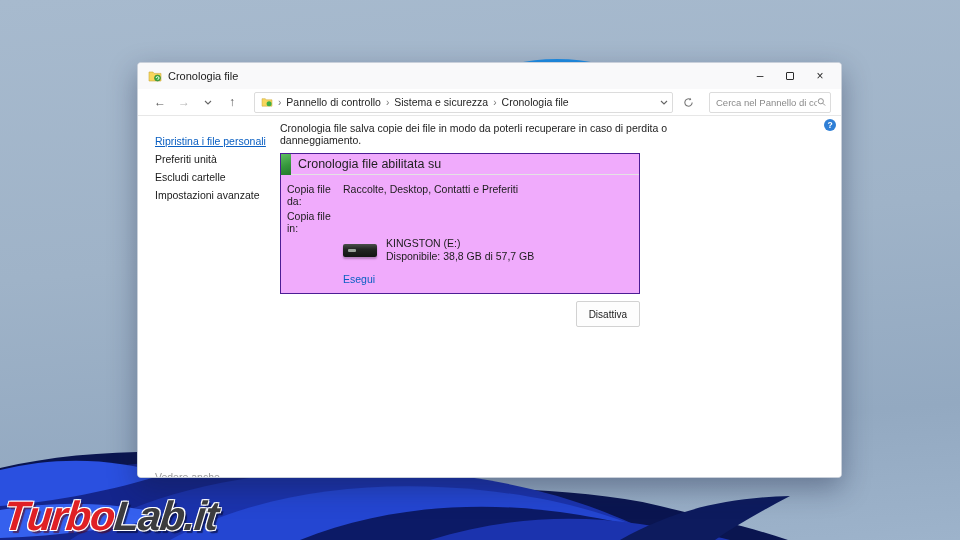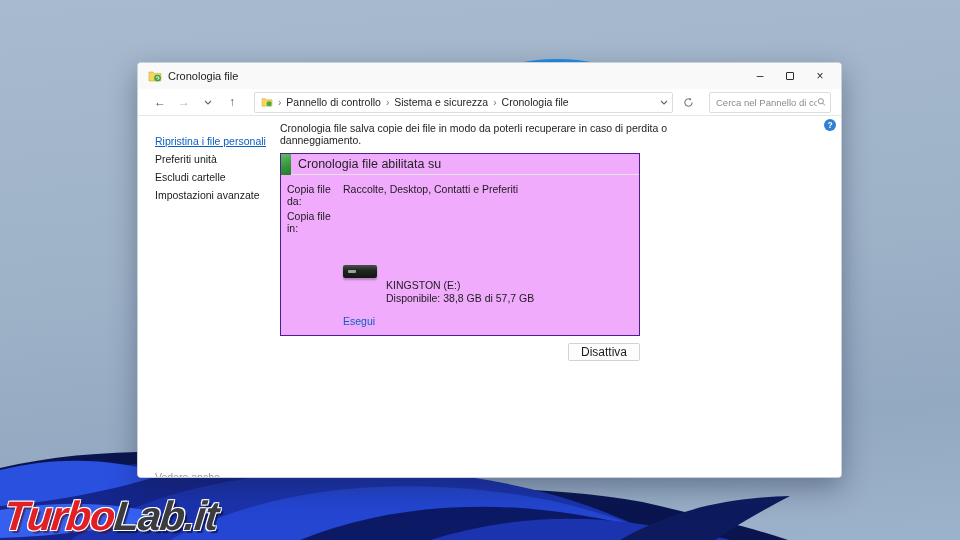--- a/index.html
+++ b/index.html
@@ -73,26 +73,26 @@
   .row { display:flex; margin-bottom:3px; }
   .row .lbl { width:52px; flex:0 0 auto; }
   .row .val { margin-left:4px; }
   .drive-row { display:flex; margin-top:2px; }
   .drive-cell { margin-left:56px; display:flex; align-items:center; gap:9px; }
   .drive-icon { width:34px; height:13px; border-radius:2px;
     background:linear-gradient(180deg,#4a4f4a 0%,#222622 40%,#121512 100%);
     position:relative; box-shadow:0 2px 2px rgba(0,0,0,.25); }
   .drive-icon::after { content:""; position:absolute; left:5px; top:5px; width:8px; height:3px;
     background:#9aa39a; border-radius:1px; }
-  .drive-text { line-height:13px;margin-top:42px; }
+  .drive-text { line-height:13px; }
   .run-link { display:inline-block; margin:10px 0 2px 56px; color:#0a5fc2; font-size:10.5px; cursor:pointer; }
 
   .disattiva-wrap { width:360px; display:flex; justify-content:flex-end; margin-top:7px; }
-  .btn { min-width:50px; height:18px; background:#fdfdfd; border:1px solid #d2d2d2; border-radius:2px;
-    font-size:12px; color:#1c1c1c; padding:0 12px; font-family:"Liberation Sans",sans-serif; }
+  .btn { min-width:50px; height:26px; background:#fdfdfd; border:1px solid #d2d2d2; border-radius:2px;
+    font-size:10px; color:#1c1c1c; padding:0 12px; font-family:"Liberation Sans",sans-serif; }
 
   .help-btn { position:absolute; right:5px; top:3px; width:12px; height:12px; border-radius:50%;
     background:#2f7fd6; color:#fff; font-size:8.5px; font-weight:bold; border:none;
     display:flex; align-items:center; justify-content:center; line-height:1; }
 
   svg { display:block; }
 </style>
 </head>
 <body>
 

